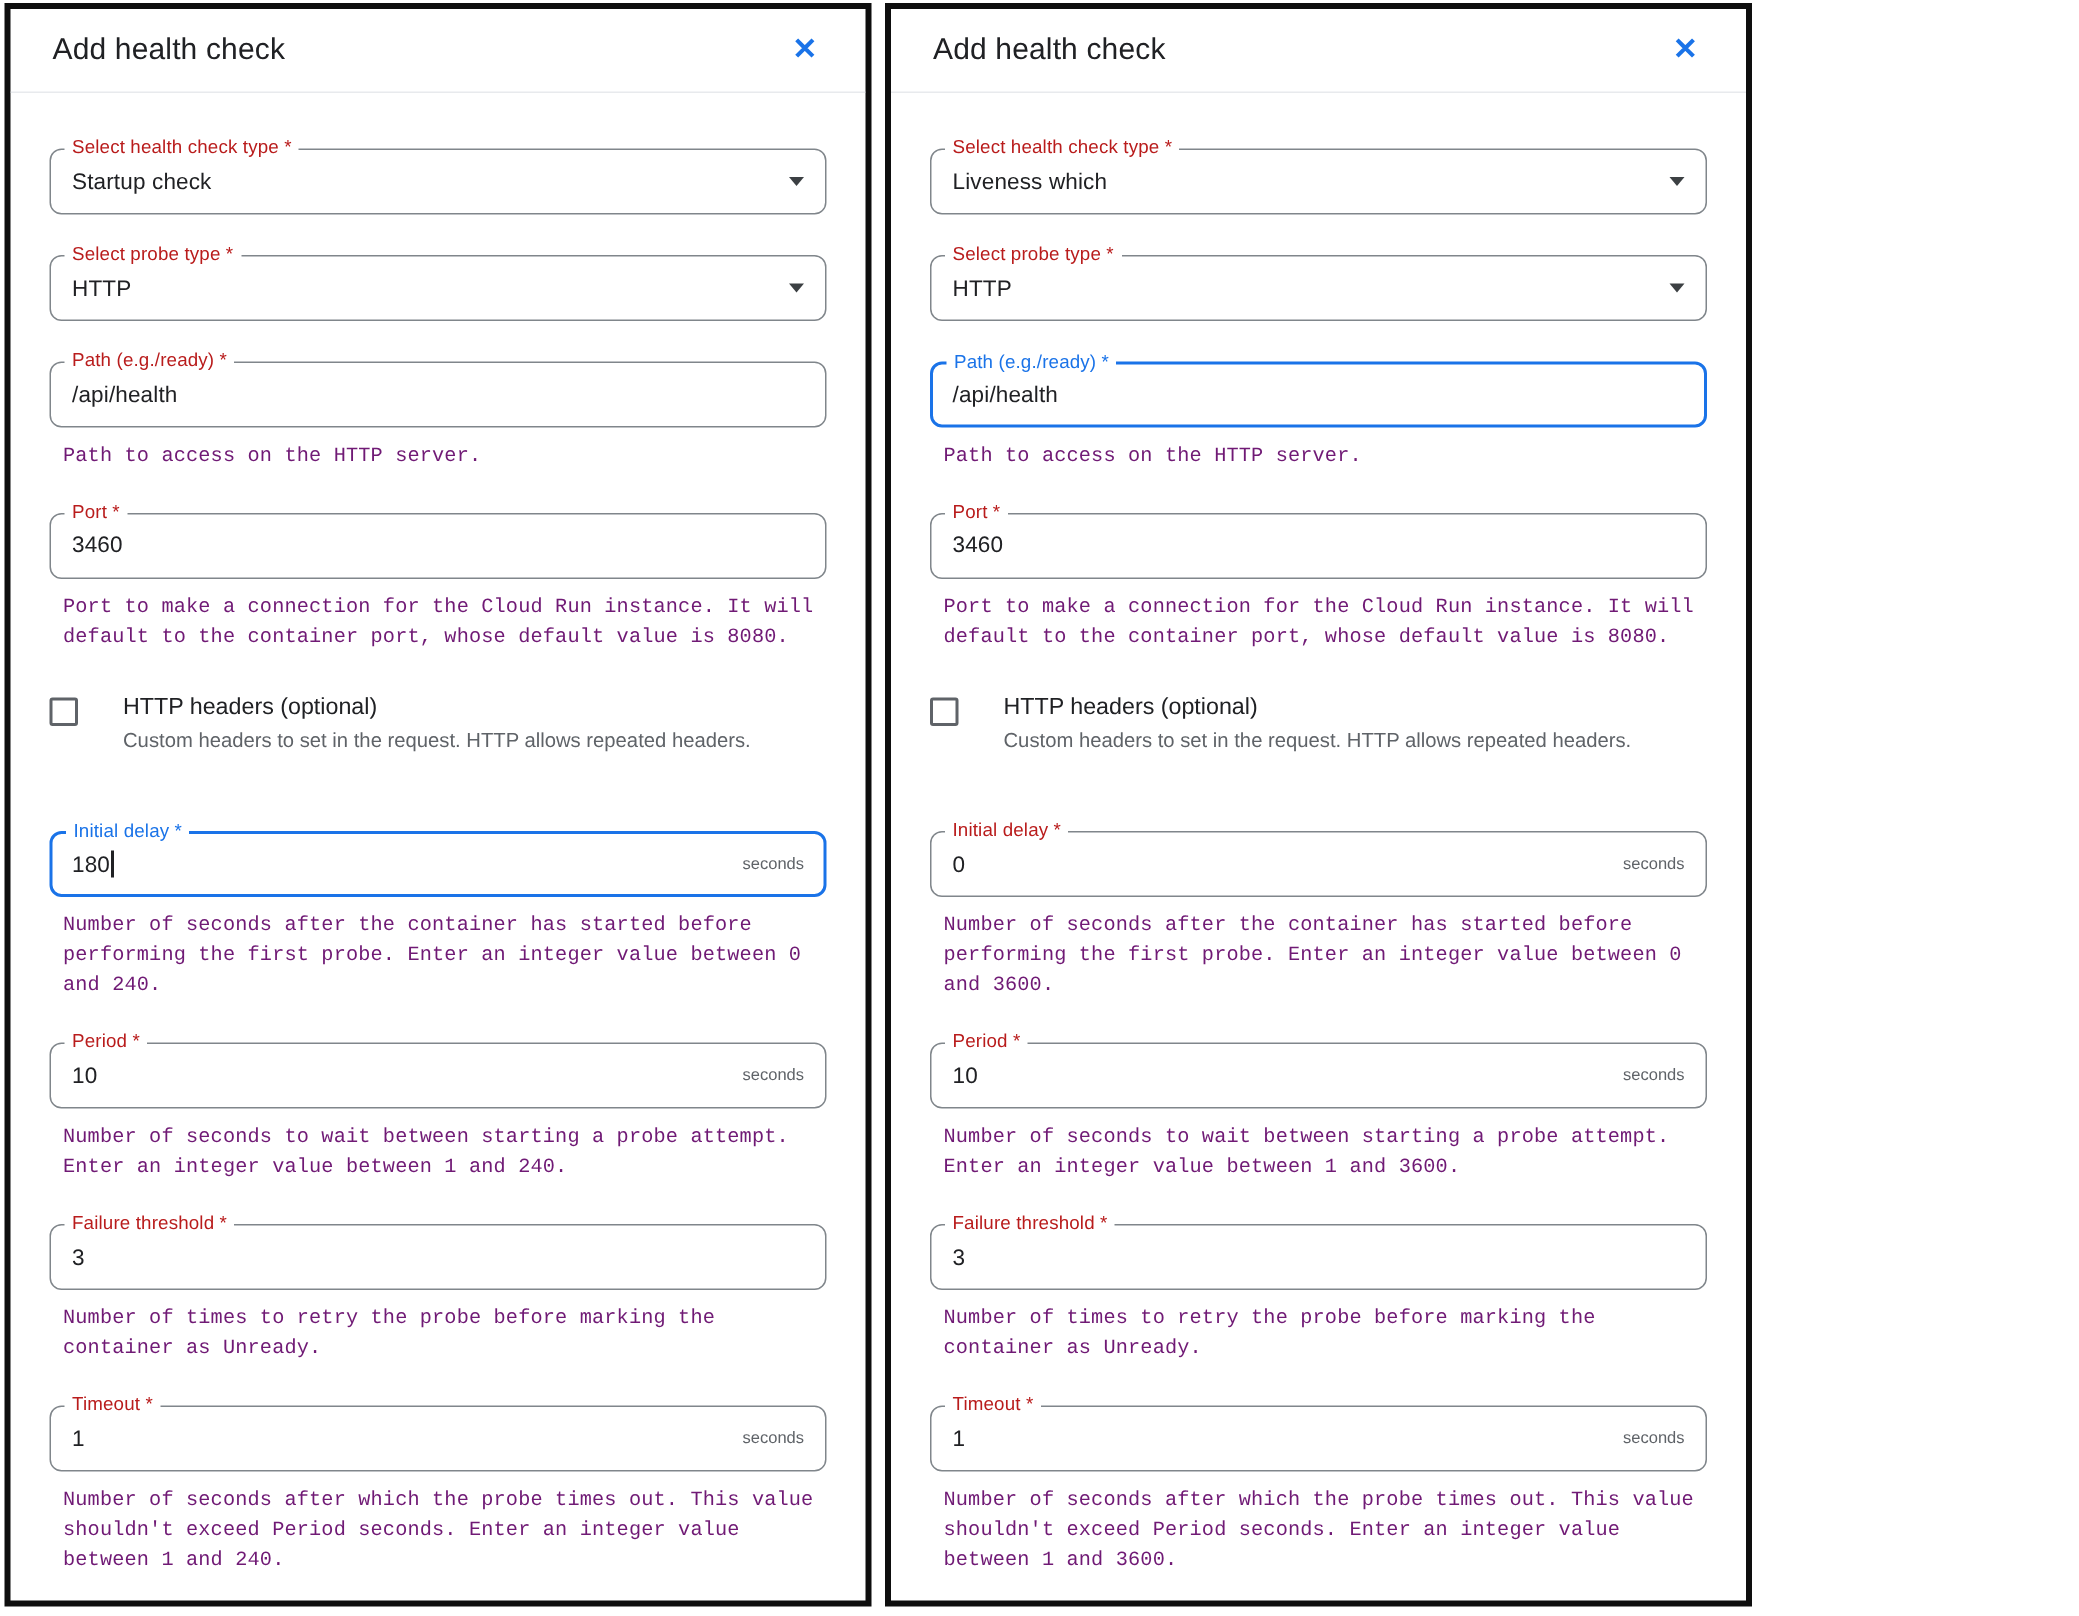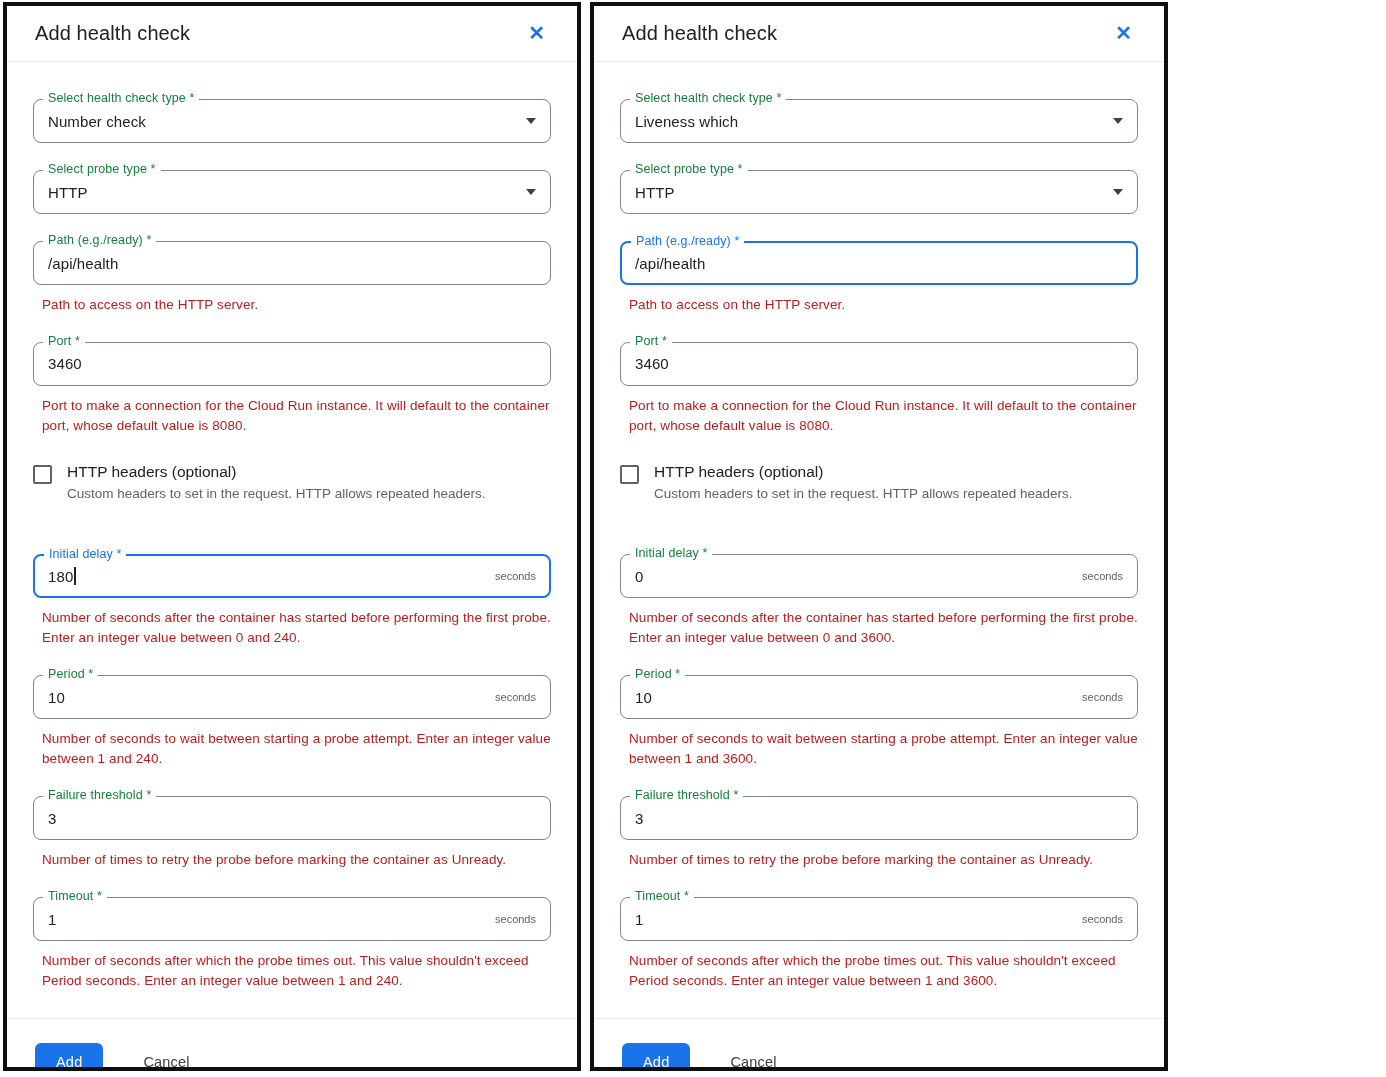--- a/index.html
+++ b/index.html
@@ -49,44 +49,44 @@
     display: flex; align-items: center;
     padding: 0 14px;
     background: #fff;
     cursor: pointer;
   }
   .field.focused { border: 2px solid #1a73e8; padding: 0 13px; }
   .field.focused .flabel { color: #1a73e8; }
   .flabel {
     position: absolute; top: -9px; left: 9px;
     background: #fff; padding: 0 5px;
-    font-size: 12.5px; color: #15803d; white-space: nowrap;
+    font-size: 12.5px; color: #b91c1c; white-space: nowrap;
     letter-spacing: .1px;
   }
   .fvalue { font-size: 15px; color: #202124; letter-spacing: .1px; }
   .suffix { margin-left: auto; font-size: 11px; color: #5f6368; }
   .caret-down {
     margin-left: auto;
     width: 0; height: 0;
     border-left: 5.5px solid transparent;
     border-right: 5.5px solid transparent;
     border-top: 6px solid #3c4043;
   }
   .text-caret {
     display: inline-block; width: 1.5px; height: 18px;
     background: #202124; margin-left: 1px; vertical-align: text-bottom;
   }
   .helper {
     margin: 10px 0 0 9px;
-    font-size: 13.5px; line-height: 1.48; color: #b91c1c;
-    max-width: 606px; letter-spacing: .1px;
+    font-size: 13.5px; line-height: 1.48; color: #701a75;
+    max-width: 606px; letter-spacing: .1px; font-family: Liberation Mono, monospace;
   }
 
   
-  .check-group { display: flex; gap: 15px; }
+  .check-group { display: flex; gap: 30px; }
   .checkbox {
     width: 19px; height: 19px; flex-shrink: 0;
     border: 2px solid #5f6368; border-radius: 2px;
     margin-top: 2px; cursor: pointer; background: #fff;
   }
   .check-label { font-size: 15.5px; color: #202124; }
   .check-helper { margin-top: 3px; font-size: 13.5px; color: #5f6368; line-height: 1.45; }
 
   .spacer { flex: 1; }
 
@@ -120,21 +120,21 @@
       <div class="dialog-title">Add health check</div>
       <span class="close-btn">✕</span>
     </div>
     <div class="header-divider"></div>
 
     <div class="form">
 
       <div class="group">
         <div class="field">
           <span class="flabel">Select health check type *</span>
-          <span class="fvalue">Number check</span>
+          <span class="fvalue">Startup check</span>
           <span class="caret-down"></span>
         </div>
       </div>
 
       <div class="group">
         <div class="field">
           <span class="flabel">Select probe type *</span>
           <span class="fvalue">HTTP</span>
           <span class="caret-down"></span>
         </div>

